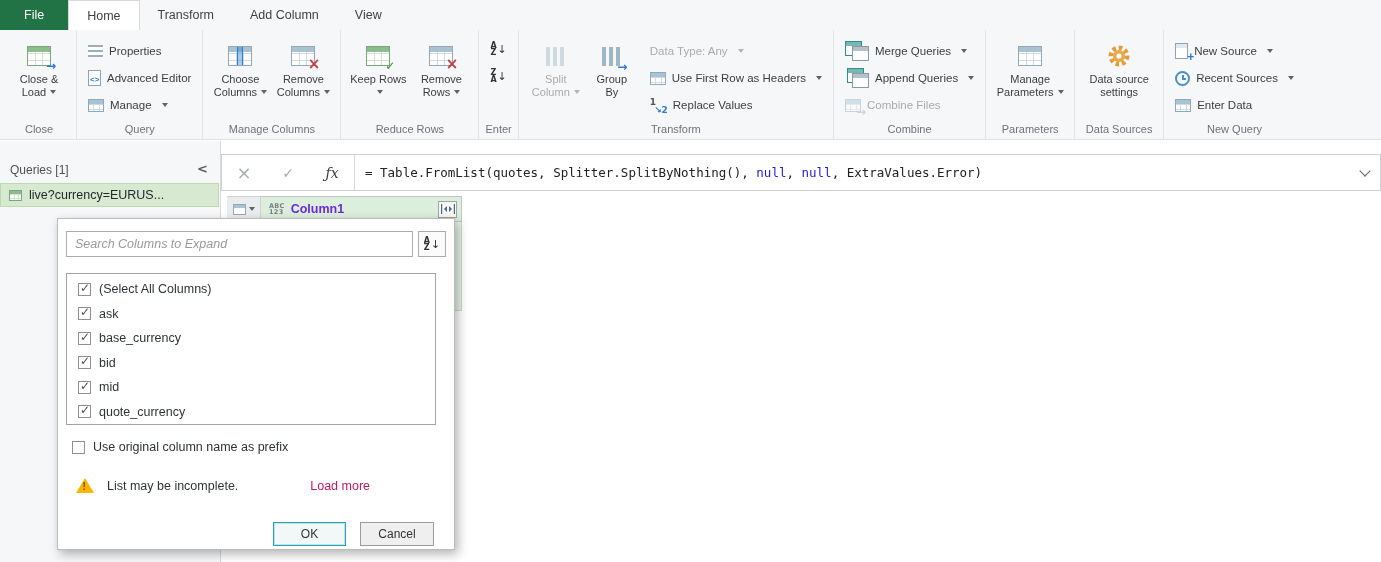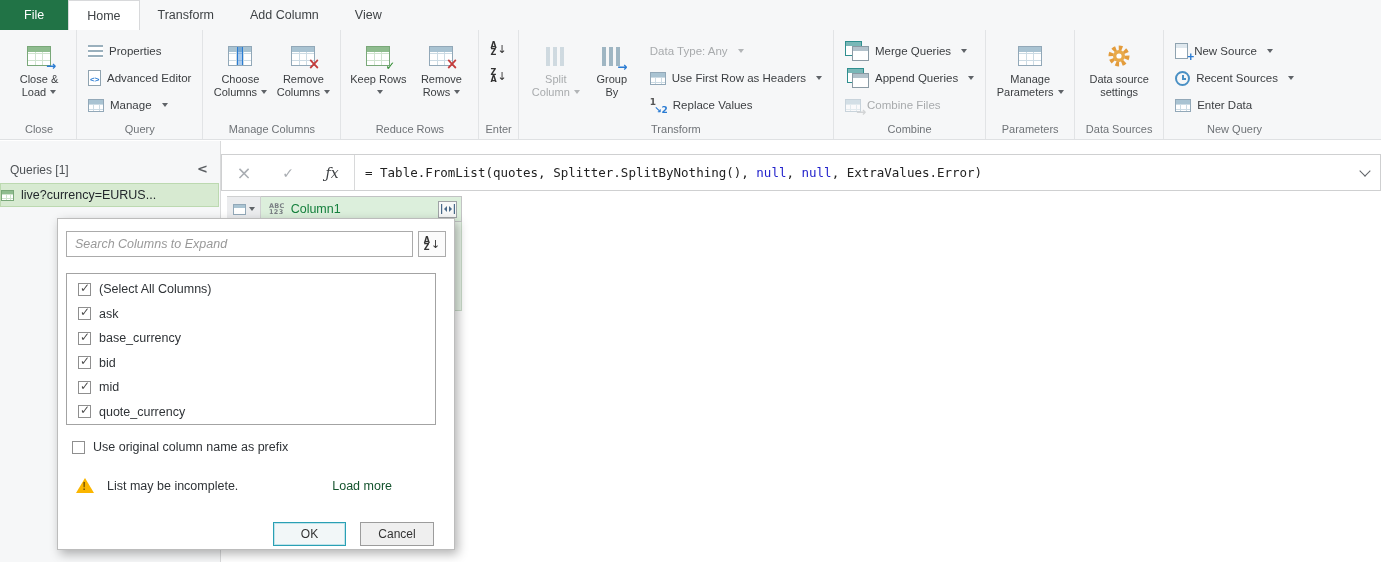--- a/index.html
+++ b/index.html
@@ -75,58 +75,58 @@
   .s-arrow::before{content:"\2193";font-size:11px;color:#333;font-family:"DejaVu Sans",sans-serif}
   .gear-wrap{display:inline-flex}
   .abc-ic{display:inline-flex;flex-direction:column;font-size:6.5px;line-height:6.5px;font-weight:700;color:#7a7f84;letter-spacing:.3px;font-family:"DejaVu Sans",sans-serif}
   .abc-ic::before{content:"ABC"}.abc-ic::after{content:"123"}
 
   
   .sidebar{position:absolute;left:0;top:141px;bottom:0;width:221px;background:#f6f7f8;border-right:1px solid #d9dadb}
   .queries-title{position:absolute;left:10px;top:22px;font-size:12px;color:#4d5155}
   .collapse-ch{position:absolute;right:12px;top:20px;font-size:13px;font-weight:700;color:#5a5e62;font-family:"DejaVu Sans",sans-serif}
   .collapse-ch::before{content:"<"}
-  .query-item{position:absolute;left:0;right:1px;top:42px;height:24px;display:flex;align-items:center;gap:7px;background:#d7ead1;border:1px solid #bcd9b0;font-size:12.5px;color:#23282c;white-space:nowrap;overflow:hidden}
+  .query-item{position:absolute;left:0;right:1px;top:42px;height:24px;display:flex;align-items:center;gap:7px;padding-left:8px;background:#d7ead1;border:1px solid #bcd9b0;font-size:12.5px;color:#23282c;white-space:nowrap;overflow:hidden}
   .query-item .qlabel{overflow:hidden;text-overflow:ellipsis}
 
   
   .fbar{position:absolute;left:221px;top:154px;right:0;height:37px;background:#fff;border:1px solid #cfd0d1;display:flex;align-items:stretch}
   .fbtn{width:44px;display:flex;align-items:center;justify-content:center;cursor:default}
   .x-ic::before{content:"\00D7";font-family:"DejaVu Sans",sans-serif;font-size:18px;color:#a9adb2}
   .ck-ic::before{content:"\2713";font-family:"DejaVu Sans",sans-serif;font-size:14px;color:#a9adb2}
   .fx-ic::before{content:"\0192x";font-family:"DejaVu Serif",serif;font-style:italic;font-size:14px;color:#3b3e41}
   .fdivider{width:1px;background:#d8d9da}
   .ftext{flex:1;display:flex;align-items:center;padding-left:10px;font-family:"DejaVu Sans Mono","Liberation Mono",monospace;font-size:12.5px;color:#222;white-space:pre}
   .ftext .kw{color:#2323cc}
   .fchev{width:30px;display:flex;align-items:center;justify-content:center}
   .chev-down{width:8px;height:8px;border-right:1.5px solid #5f6368;border-bottom:1.5px solid #5f6368;transform:rotate(45deg);margin-top:-4px}
 
   
   .gridhead{position:absolute;left:227px;top:196px;height:26px;display:flex}
   .corner-cell{width:34px;background:#ebecee;border:1px solid #cfd0d1;border-left:none;display:flex;align-items:center;justify-content:center;gap:3px}
   .col-cell{width:201px;background:#dcefdc;border:1px solid #c2c3c4;border-left:none;display:flex;align-items:center;gap:6px;padding:0 4px 0 8px}
-  .col-title{font-weight:400;font-size:12.5px;color:#15803d;flex:1}
+  .col-title{font-weight:700;font-size:12.5px;color:#6d28d9;flex:1}
   .expand-btn{width:19px;height:17px;border:1px solid #9fa3a6;background:#f7f8f8;display:flex;align-items:center;justify-content:center}
   .col-sliver{position:absolute;left:261px;top:222px;width:201px;height:89px;background:#e7f3e7;border-right:1px solid #cadcca;border-bottom:1px solid #cadcca}
 
   
   .dialog{position:absolute;left:57px;top:218px;width:398px;height:332px;background:#fff;border:1px solid #bcbcbc;box-shadow:3px 4px 10px rgba(0,0,0,.3);z-index:10}
   .dlg-search-row{margin:12px 8px 0;display:flex;gap:5px}
   .dlg-search{flex:1;height:26px;border:1px solid #ababab;padding:0 8px;font-size:12.5px;font-family:"Liberation Sans","DejaVu Sans",sans-serif;color:#333;background:#fff}
   .dlg-search::placeholder{font-style:italic;color:#999}
   .dlg-sort-btn{width:28px;height:26px;border:1px solid #ababab;background:#fbfbfb;display:flex;align-items:center;justify-content:center;cursor:default}
   .dlg-list{margin:16px 8px 0;width:370px;height:152px;border:1px solid #a3a3a3;padding-top:3px;overflow:hidden}
   .list-row{height:24.5px;display:flex;align-items:center;gap:8px;padding-left:11px;font-size:12.5px;color:#2f3337}
   .cb{width:13px;height:13px;border:1px solid #8f8f8f;background:#fff;position:relative;display:inline-block;flex:0 0 auto}
   .cb.checked::after{content:"\2713";position:absolute;left:1px;top:-3px;font-size:12px;font-weight:700;color:#4d4d4d;font-family:"DejaVu Sans",sans-serif}
   .dlg-prefix{margin:15px 8px 0;display:flex;align-items:center;gap:8px;padding-left:6px;font-size:12.5px;color:#2f3337}
   .dlg-warn{margin:24px 20px 0 18px;display:flex;align-items:center;gap:13px;font-size:12.5px;color:#2f3337}
   .warn-ic{width:0;height:0;border-left:9px solid transparent;border-right:9px solid transparent;border-bottom:15px solid #fbb600;position:relative;flex:0 0 auto}
   .warn-ic::after{content:"!";position:absolute;left:-2.5px;top:3px;font-size:10px;font-weight:700;color:#6d4c00}
-  .load-more{margin-left:auto;margin-right:42px;color:#14532d;font-size:12.5px;cursor:default}
+  .load-more{margin-left:auto;margin-right:64px;color:#be185d;font-size:12.5px;cursor:default}
   .dlg-buttons{margin-top:29px;display:flex;justify-content:flex-end;gap:14px;padding-right:20px}
   .btn{height:24px;font-size:12px;color:#333;display:flex;align-items:center;justify-content:center;cursor:default;font-family:"Liberation Sans","DejaVu Sans",sans-serif}
   .btn-ok{width:73px;background:#f2f7f8;border:1px solid #2aa0b4;box-shadow:inset 0 0 0 1px #bfe3ea}
   .btn-cancel{width:74px;background:#efefef;border:1px solid #9c9c9c}
 </style>
 </head>
 <body>
 
 <div class="app">
 

